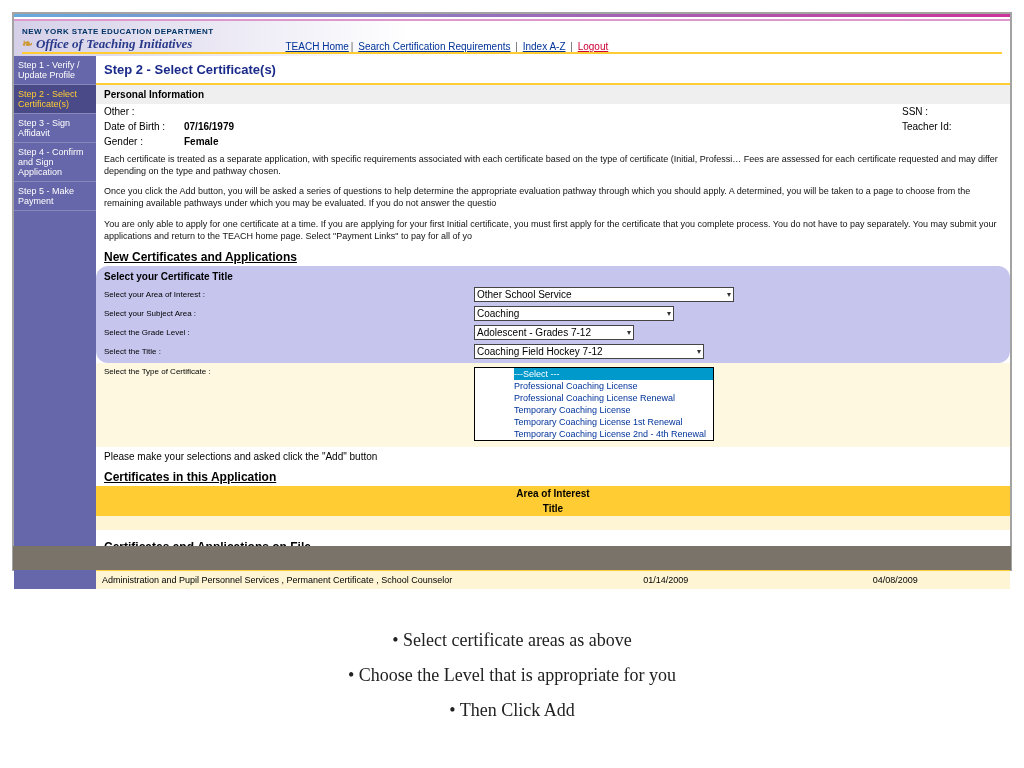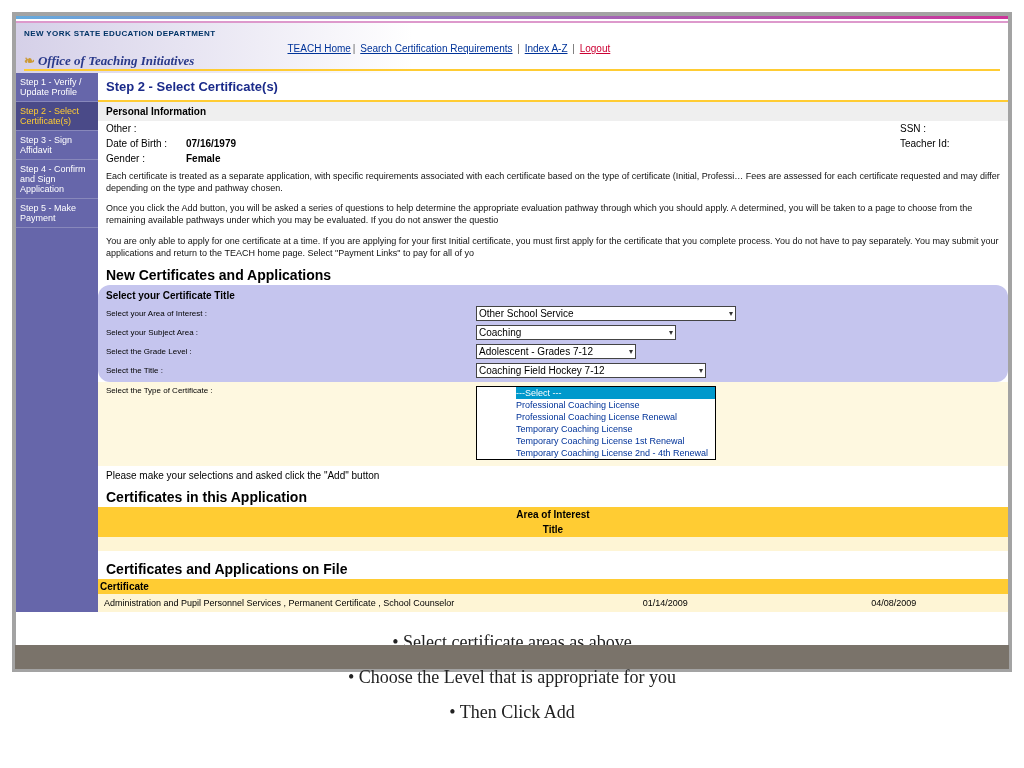--- a/index.html
+++ b/index.html
@@ -1,46 +1,46 @@
 <!DOCTYPE html>
 <html><head>
 <meta charset="utf-8">
 <style>
   * { box-sizing: border-box; margin: 0; padding: 0; }
   body { font-family: Arial, sans-serif; background: #fff; width: 1024px; height: 768px; overflow: hidden; }
-  .outer-frame { border: 4px solid #a3a3a3; margin: 12px; height: 660px; position: relative; }
+  .outer-frame { border: 2px solid #a3a3a3; margin: 12px; height: 559px; position: relative; }
   .top-accent { height: 3px; background: linear-gradient(to right, #66aadd 0%, #cc3399 100%); }
   .top-accent2 { height: 2px; background: #dd99cc; margin-top: 2px; }
   .header-area {
     padding: 6px 8px 2px 8px;
     background: linear-gradient(to right, #d5d0e8 0%, #ffffff 40%);
     overflow: hidden;
   }
   .logo-block { float: left; }
   .dept-text { font-size: 8px; color: #003366; font-weight: bold; letter-spacing: 0.4px; }
-  .office-text { font-size: 13px; font-style: italic; color: #2a3a8a; font-family: Georgia, serif; font-weight: bold; margin-top: 15px; }
+  .office-text { font-size: 13px; font-style: italic; color: #2a3a8a; font-family: Georgia, serif; font-weight: bold; }
   .leaf { color: #cc9933; margin-right: 3px; font-style: normal; }
   .nav-links { float: left; margin-left: 70px; margin-top: 14px; font-size: 10px; }
   .nav-links a { color: #003399; text-decoration: underline; margin: 0 2px; }
   .nav-links .sep { color: #666; }
   .nav-links .logout { color: #cc0033; }
   .yellow-line { height: 2px; background: #ffcc33; clear: both; margin-top: 4px; }
   .main-row { display: flex; align-items: stretch; }
   .sidebar { width: 82px; background: #6666aa; color: #fff; font-size: 9px; }
   .side-item { border-bottom: 1px solid #8888bb; padding: 4px 4px; cursor: pointer; }
   .side-item.active { background: #4a4a88; color: #ffcc33; }
   .content { flex: 1; font-size: 10px; overflow: hidden; }
   .step-title { color: #1a2a8a; font-weight: bold; font-size: 13px; padding: 6px 8px; border-bottom: 2px solid #ffcc33; }
   .personal-head { background: #efefef; font-weight: bold; padding: 4px 8px; font-size: 10px; }
   .pi-row { display: flex; padding: 2px 8px; font-size: 10px; }
   .pi-label { width: 80px; }
   .pi-val1 { width: 340px; font-weight: bold; }
   .pi-label2 { width: 100px; }
   .instruction { font-size: 9px; padding: 4px 8px; line-height: 1.35; color: #111; }
-  .section-h { font-weight: bold; font-size: 14px; padding: 4px 8px 2px; }
+  .section-h { font-weight: bold; font-size: 12px; padding: 4px 8px 2px; text-decoration: underline; }
   .cert-title-box { background: #c5c5ee; padding: 2px 0; border-radius: 12px; }
   .cert-title-head { font-weight: bold; font-size: 10px; padding: 3px 8px; }
   .field-row { display: flex; align-items: center; padding: 2px 8px; }
   .field-label { font-size: 8px; width: 370px; }
   .field-select { font-size: 10px; border: 1px solid #444; background: #fff; padding: 0 2px; display: inline-flex; align-items: center; justify-content: space-between; height: 15px; }
   .field-select .arrow { font-size: 8px; color: #333; margin-left: 4px; }
   .cert-type-box { background: #fef8e0; padding: 2px 0 0 0; }
   .type-field-row { display: flex; padding: 2px 8px 6px; align-items: flex-start; }
   .dropdown-open { border: 1px solid #000; background: #fff; font-size: 9px; width: 240px; }
   .dropdown-open .opt { padding: 1px 0; color: #003399; margin-left: 39px; }

